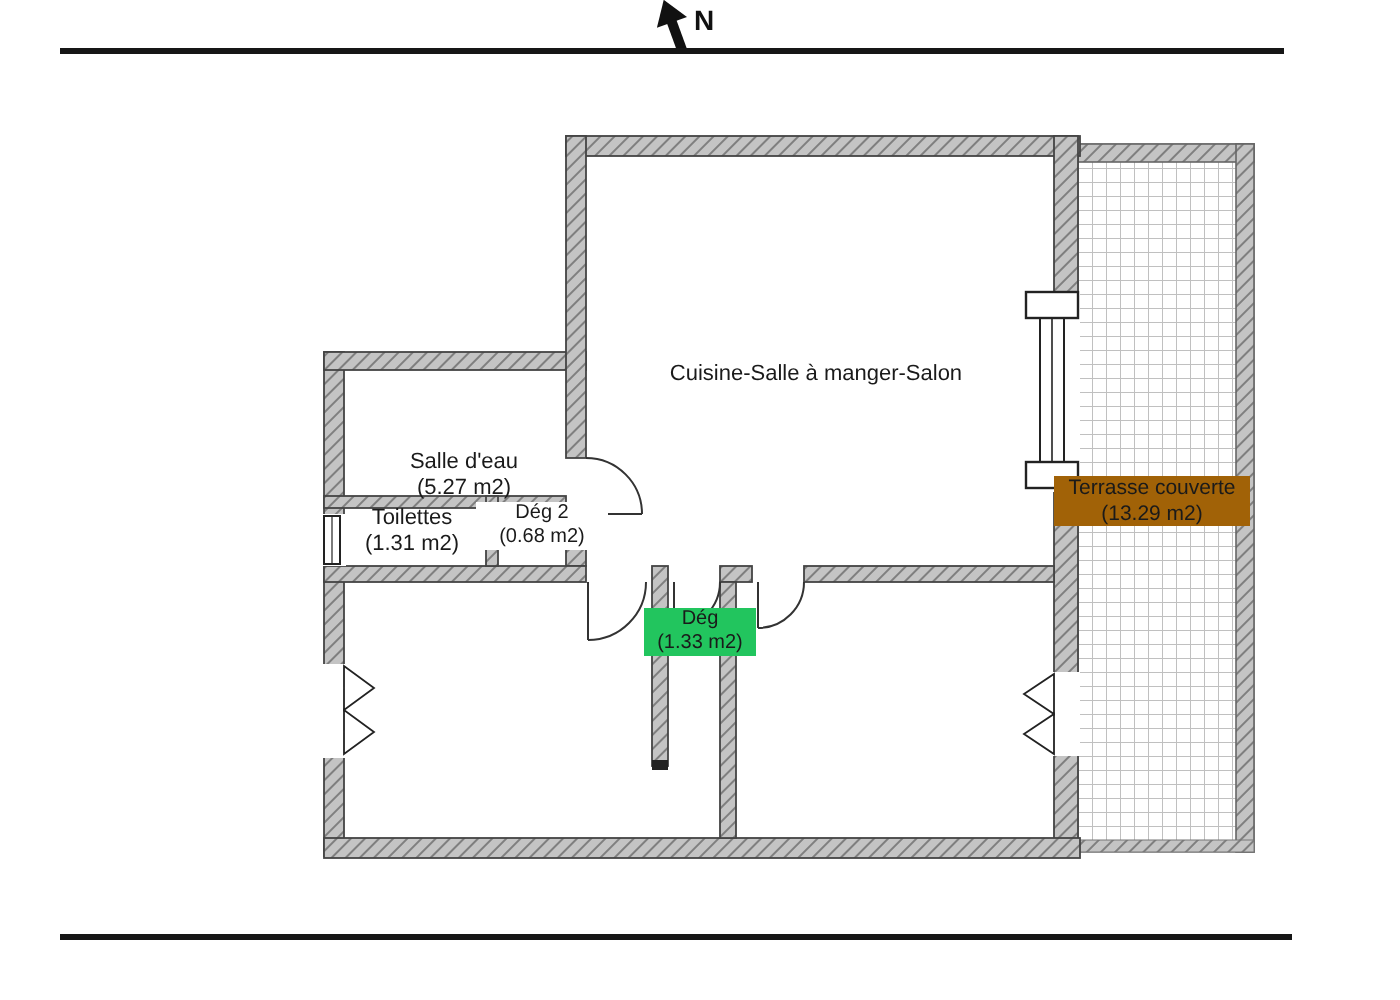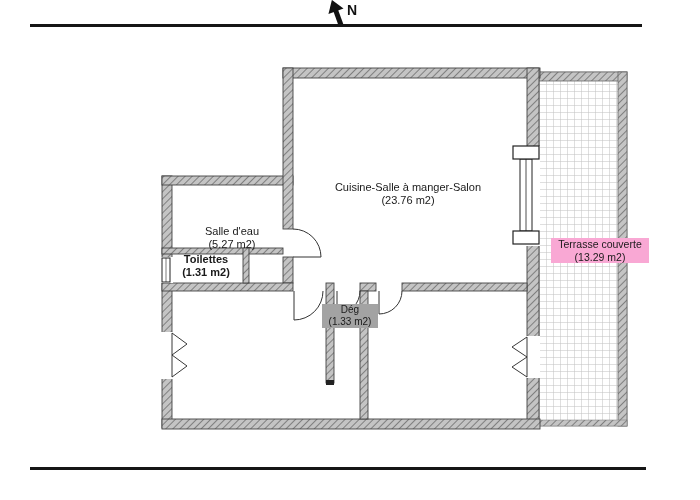--- a/index.html
+++ b/index.html
@@ -15,26 +15,26 @@
     position:absolute;left:347px;top:2px;z-index:3;
     font-size:14px;font-weight:bold;color:#111;
   }
   .lbl{
     position:absolute;z-index:2;text-align:center;
     font-size:11px;line-height:1.2;color:#1a1a1a;
   }
   .lbl .nm,.lbl .ar{white-space:nowrap;}
   .lbl.cuisine{left:303px;top:163px;width:210px;margin-top:18px;}
   .lbl.salledeau{left:182px;top:205px;width:100px;margin-top:20px;}
-  .lbl.toilettes{left:164px;top:253px;width:84px;font-weight:bold;}
+  .lbl.toilettes{left:164px;top:253px;width:84px;}
   .lbl.deg2{left:238px;top:251px;width:66px;font-size:10px;background:#fff;}
-  .lbl.deg{left:322px;top:304px;width:56px;font-size:10px;background:#a3a3a3;}
+  .lbl.deg{left:322px;top:304px;width:56px;font-size:10px;background:#22c55e;}
   .lbl.chambre2{left:218px;top:340px;width:100px;}
   .lbl.chambre1{left:396px;top:339px;width:100px;}
-  .lbl.terrasse{left:551px;top:238px;width:98px;font-size:10.5px;background:#f9a8d4;text-align:center;}
+  .lbl.terrasse{left:527px;top:238px;width:98px;font-size:10.5px;background:#a16207;text-align:center;}
 </style>
 </head>
 <body>
 
 <div class="screen">
 
   <div class="scanline top"></div>
   <div class="scanline bottom"></div>
 
   <div class="north-n">N</div>
@@ -112,33 +112,36 @@
     <g fill="none" stroke="#333" stroke-width="1">
       <path d="M 294 291 L 294 320 M 294 320 A 29 29 0 0 0 323 291"></path>
       <path d="M 337 291 L 337 314 M 337 314 A 23 23 0 0 0 360 291"></path>
       <path d="M 379 291 L 379 314 M 379 314 A 23 23 0 0 0 402 291"></path>
       <path d="M 293 257 L 321 257 M 321 257 A 28 28 0 0 0 293 229"></path>
     </g>
   </svg>
 
   <div class="lbl cuisine">
     <div class="nm">Cuisine-Salle à manger-Salon</div>
-    <div class="ar">(23.76 m2)</div>
   </div>
 
   <div class="lbl salledeau">
     <div class="nm">Salle d'eau</div>
     <div class="ar">(5.27 m2)</div>
   </div>
 
   <div class="lbl toilettes">
     <div class="nm">Toilettes</div>
     <div class="ar">(1.31 m2)</div>
   </div>
 
+  <div class="lbl deg2">
+    <div class="nm">Dég 2</div>
+    <div class="ar">(0.68 m2)</div>
+  </div>
 
   <div class="lbl deg">
     <div class="nm">Dég</div>
     <div class="ar">(1.33 m2)</div>
   </div>
 
 
 
   <div class="lbl terrasse">
     <div class="nm">Terrasse couverte</div>

